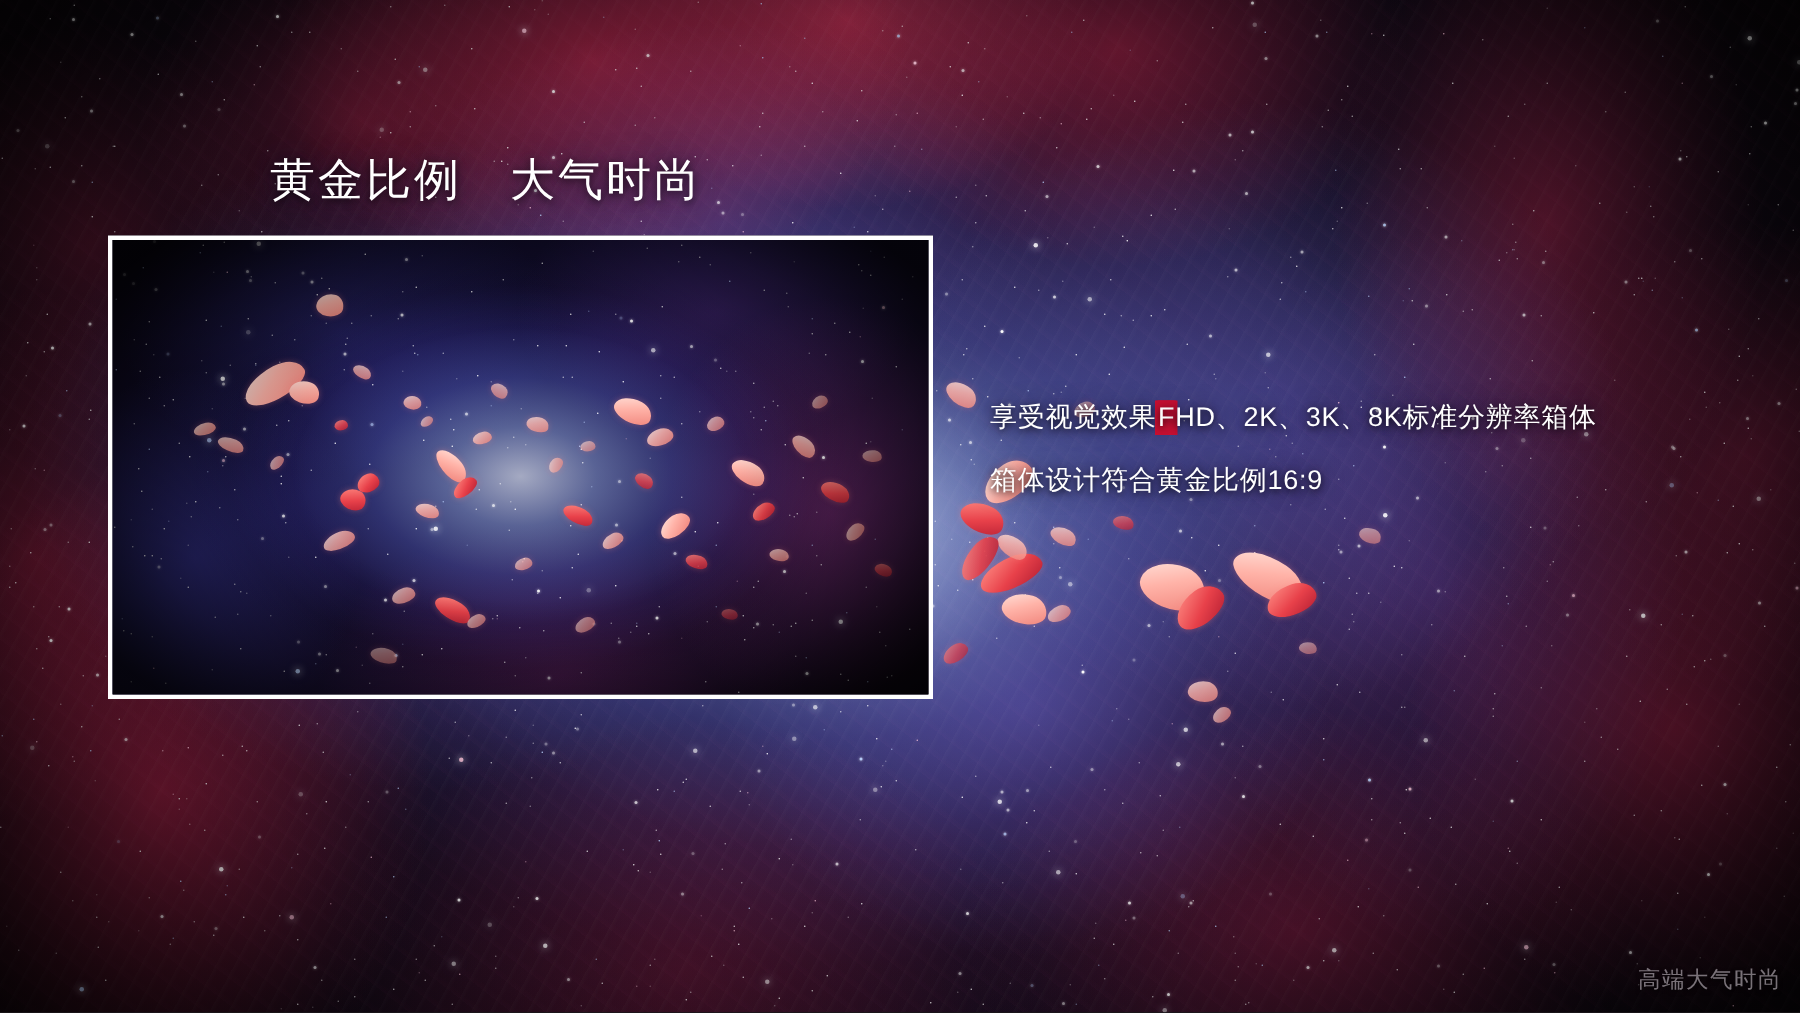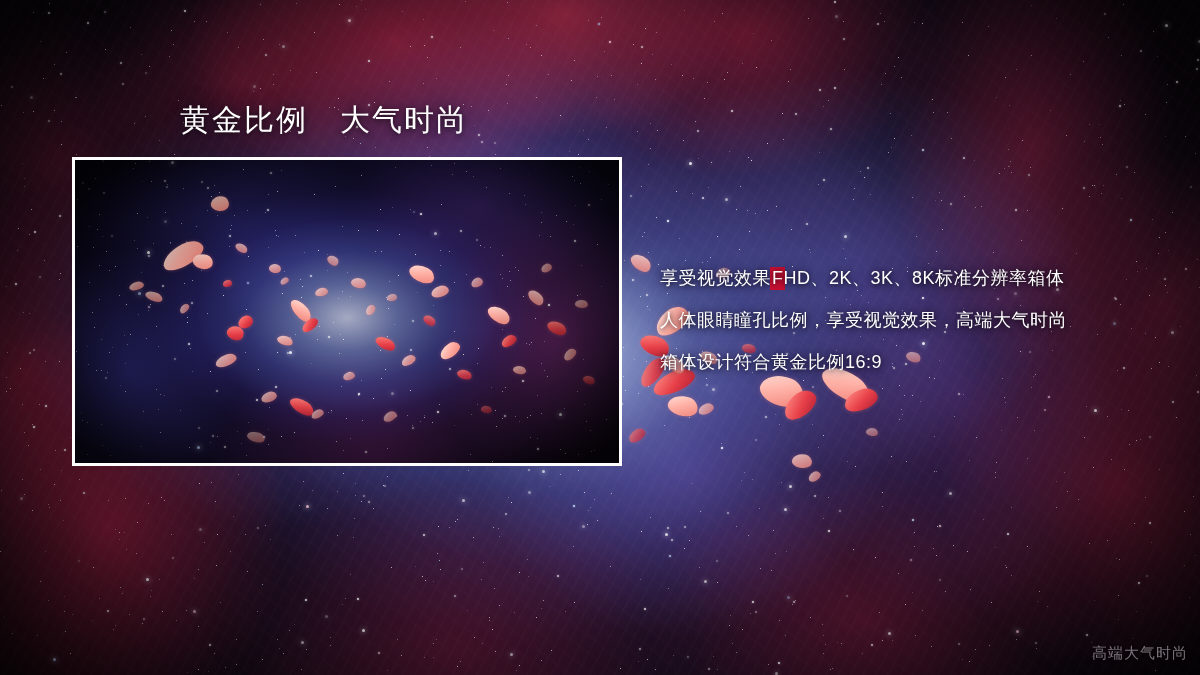--- a/index.html
+++ b/index.html
@@ -1790,22 +1790,19 @@
     <div id="panel-vignette"></div>
   </div>
 
   <div id="title">黄金比例　大气时尚</div>
 
   <div id="body-text">
     <div class="body-line">
       <span>享受视觉效果</span><span class="hl">F</span><span>HD、2K、3K、8K标准分辨率箱体</span>
     </div>
     <div class="body-line">
-      <span>人体眼睛瞳孔比例，享受视觉效果，高端大气时尚</span>
-    </div>
-    <div class="body-line">
       <span>箱体设计符合黄金比例16:9</span>
     </div>
   </div>
 
   <div id="watermark">高端大气时尚</div>
 
 </div>
 
 </body></html>

